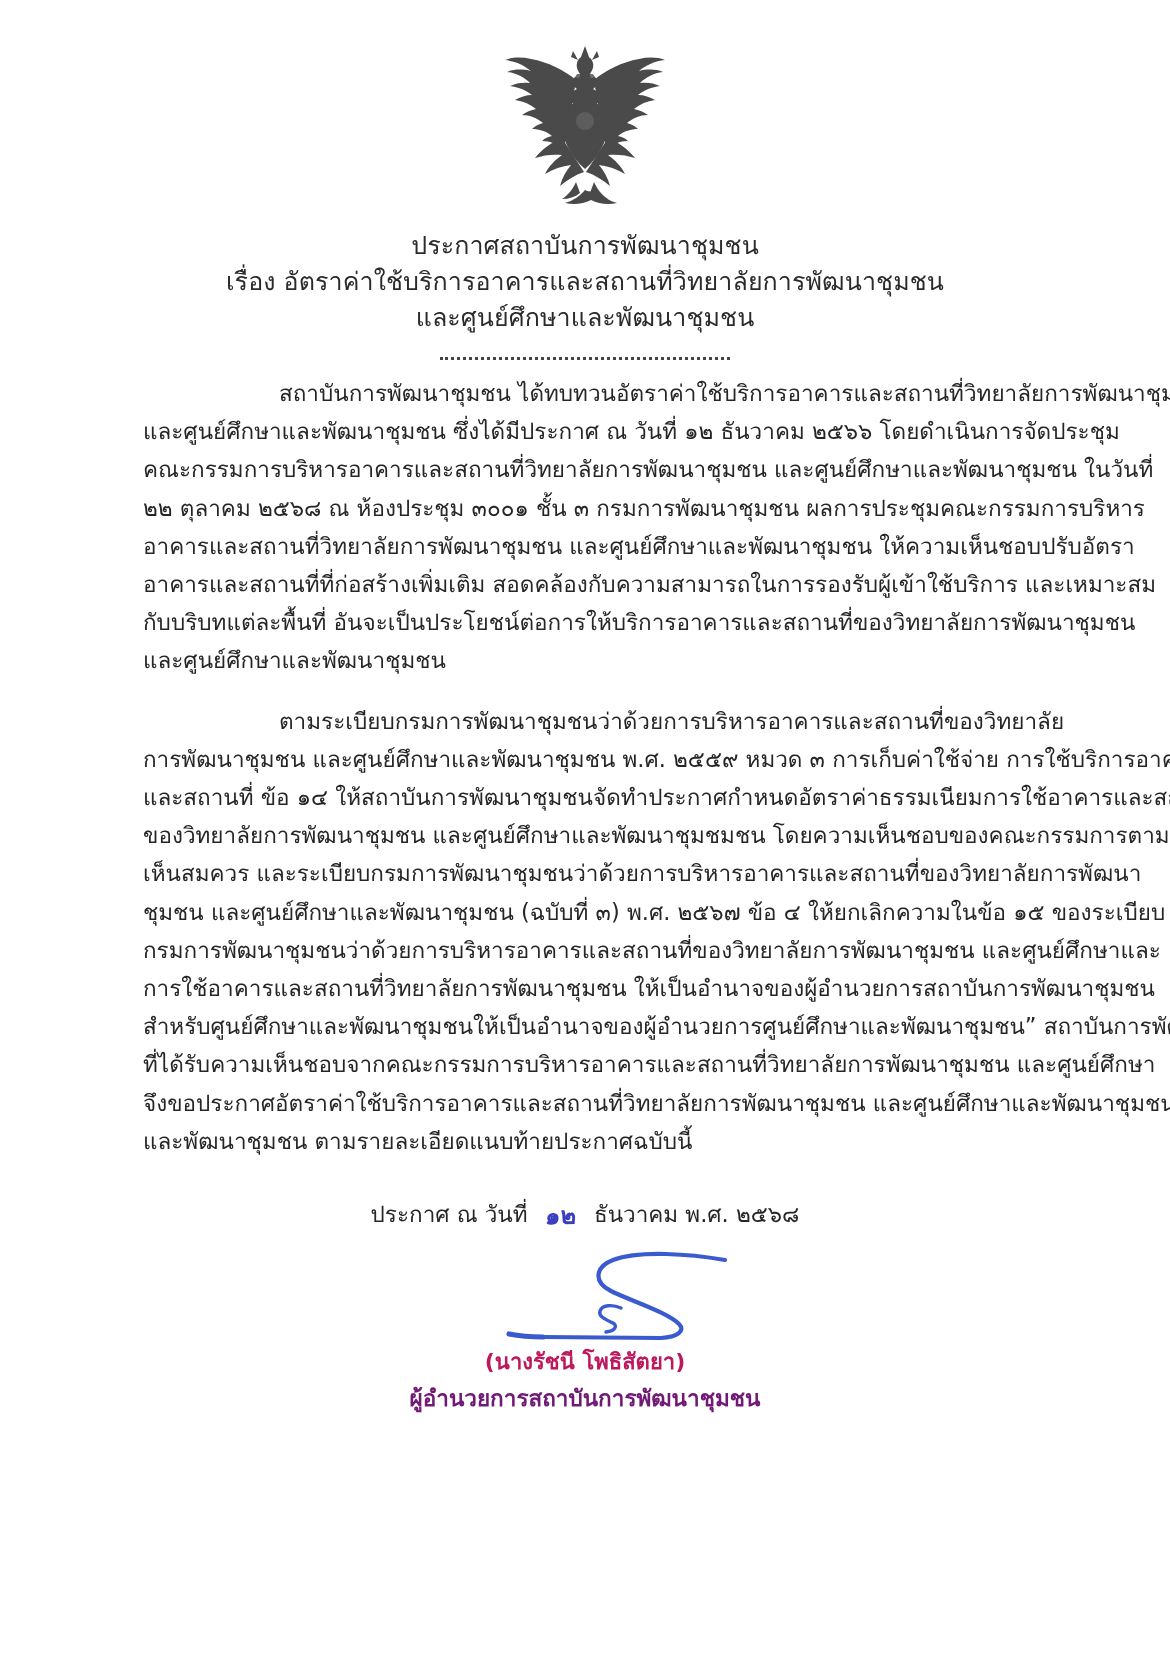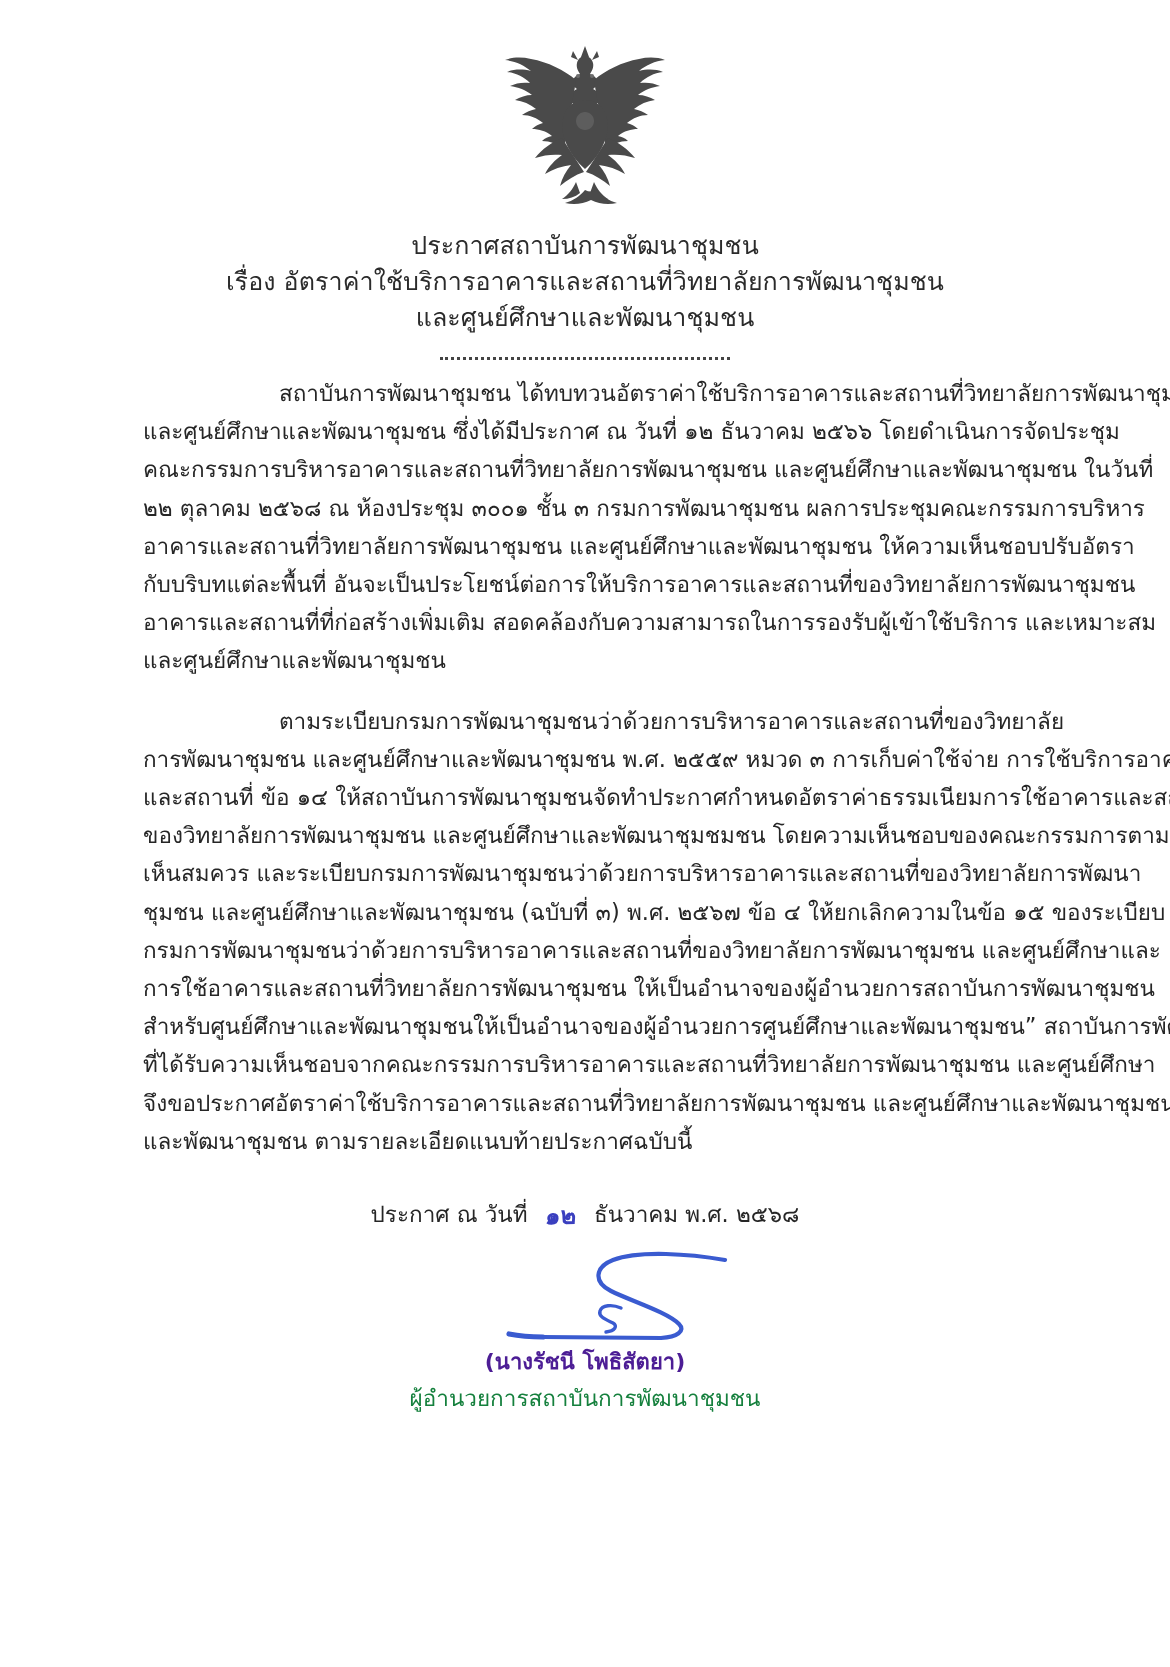--- a/index.html
+++ b/index.html
@@ -132,29 +132,30 @@
 
   .signer {
     position: absolute;
     top: 1346px;
     left: 0;
     width: 100%;
     text-align: center;
   }
   .signer-name {
     font-size: 22px;
-    color: #4c1d95;
+    color: #be185d;
     font-weight: 700;
     line-height: 32px;
   }
   .signer-title {
     font-size: 22.5px;
-    color: #15803d;
+    color: #701a75;
     line-height: 36px;
     margin-top: 2px;
+    font-weight: bold;
   }
 </style>
 </head>
 <body>
 
 <div class="page">
 
   <div class="emblem-wrap">
     <svg class="emblem" viewBox="0 0 190 178" aria-hidden="true">
       <g fill="#4a4a4a">
@@ -191,22 +192,22 @@
 
   <div class="rule-dots"><span></span></div>
 
   <div class="body-block">
     <div class="para">
       <span class="ln indent">สถาบันการพัฒนาชุมชน ได้ทบทวนอัตราค่าใช้บริการอาคารและสถานที่วิทยาลัยการพัฒนาชุมชน</span>
       <span class="ln">และศูนย์ศึกษาและพัฒนาชุมชน ซึ่งได้มีประกาศ ณ วันที่ ๑๒ ธันวาคม ๒๕๖๖ โดยดำเนินการจัดประชุม</span>
       <span class="ln">คณะกรรมการบริหารอาคารและสถานที่วิทยาลัยการพัฒนาชุมชน และศูนย์ศึกษาและพัฒนาชุมชน ในวันที่</span>
       <span class="ln">๒๒ ตุลาคม ๒๕๖๘ ณ ห้องประชุม ๓๐๐๑ ชั้น ๓ กรมการพัฒนาชุมชน ผลการประชุมคณะกรรมการบริหาร</span>
       <span class="ln">อาคารและสถานที่วิทยาลัยการพัฒนาชุมชน และศูนย์ศึกษาและพัฒนาชุมชน ให้ความเห็นชอบปรับอัตรา</span>
+      <span class="ln">อาคารและสถานที่ที่ก่อสร้างเพิ่มเติม สอดคล้องกับความสามารถในการรองรับผู้เข้าใช้บริการ และเหมาะสม</span>
       <span class="ln">กับบริบทแต่ละพื้นที่ อันจะเป็นประโยชน์ต่อการให้บริการอาคารและสถานที่ของวิทยาลัยการพัฒนาชุมชน</span>
-      <span class="ln">อาคารและสถานที่ที่ก่อสร้างเพิ่มเติม สอดคล้องกับความสามารถในการรองรับผู้เข้าใช้บริการ และเหมาะสม</span>
       <span class="ln">และศูนย์ศึกษาและพัฒนาชุมชน</span>
     </div>
 
     <div class="para">
       <span class="ln indent">ตามระเบียบกรมการพัฒนาชุมชนว่าด้วยการบริหารอาคารและสถานที่ของวิทยาลัย</span>
       <span class="ln">การพัฒนาชุมชน และศูนย์ศึกษาและพัฒนาชุมชน พ.ศ. ๒๕๕๙ หมวด ๓ การเก็บค่าใช้จ่าย การใช้บริการอาคาร</span>
       <span class="ln">และสถานที่ ข้อ ๑๔ ให้สถาบันการพัฒนาชุมชนจัดทำประกาศกำหนดอัตราค่าธรรมเนียมการใช้อาคารและสถานที่</span>
       <span class="ln">ของวิทยาลัยการพัฒนาชุมชน และศูนย์ศึกษาและพัฒนาชุมชมชน โดยความเห็นชอบของคณะกรรมการตามที่</span>
       <span class="ln">เห็นสมควร และระเบียบกรมการพัฒนาชุมชนว่าด้วยการบริหารอาคารและสถานที่ของวิทยาลัยการพัฒนา</span>
       <span class="ln">ชุมชน และศูนย์ศึกษาและพัฒนาชุมชน (ฉบับที่ ๓) พ.ศ. ๒๕๖๗ ข้อ ๔ ให้ยกเลิกความในข้อ ๑๕ ของระเบียบ</span>

